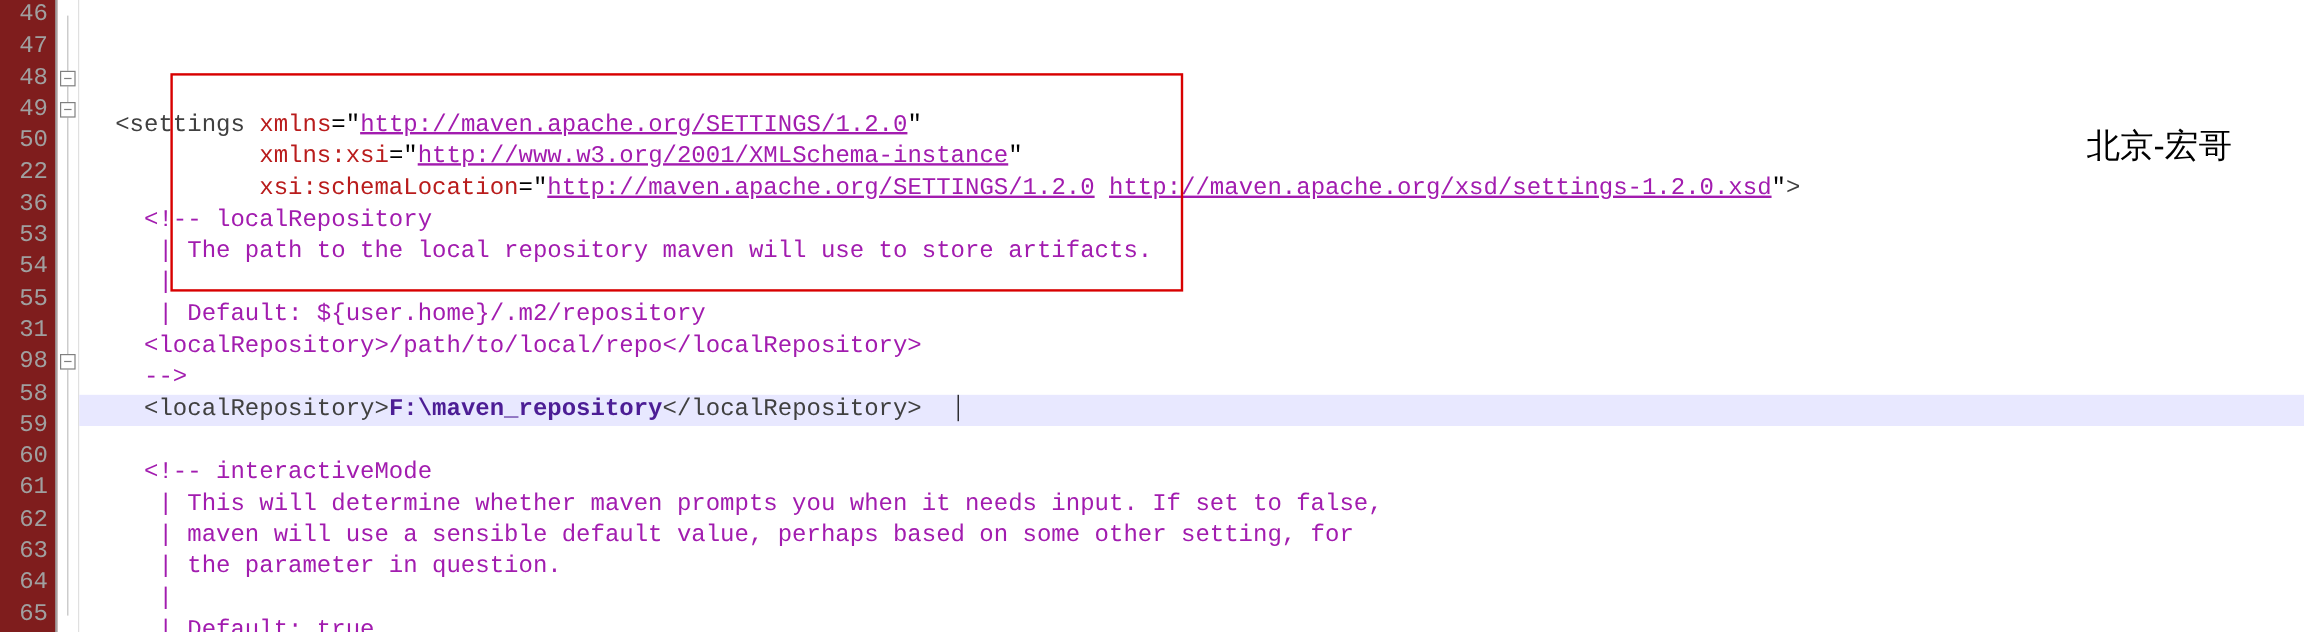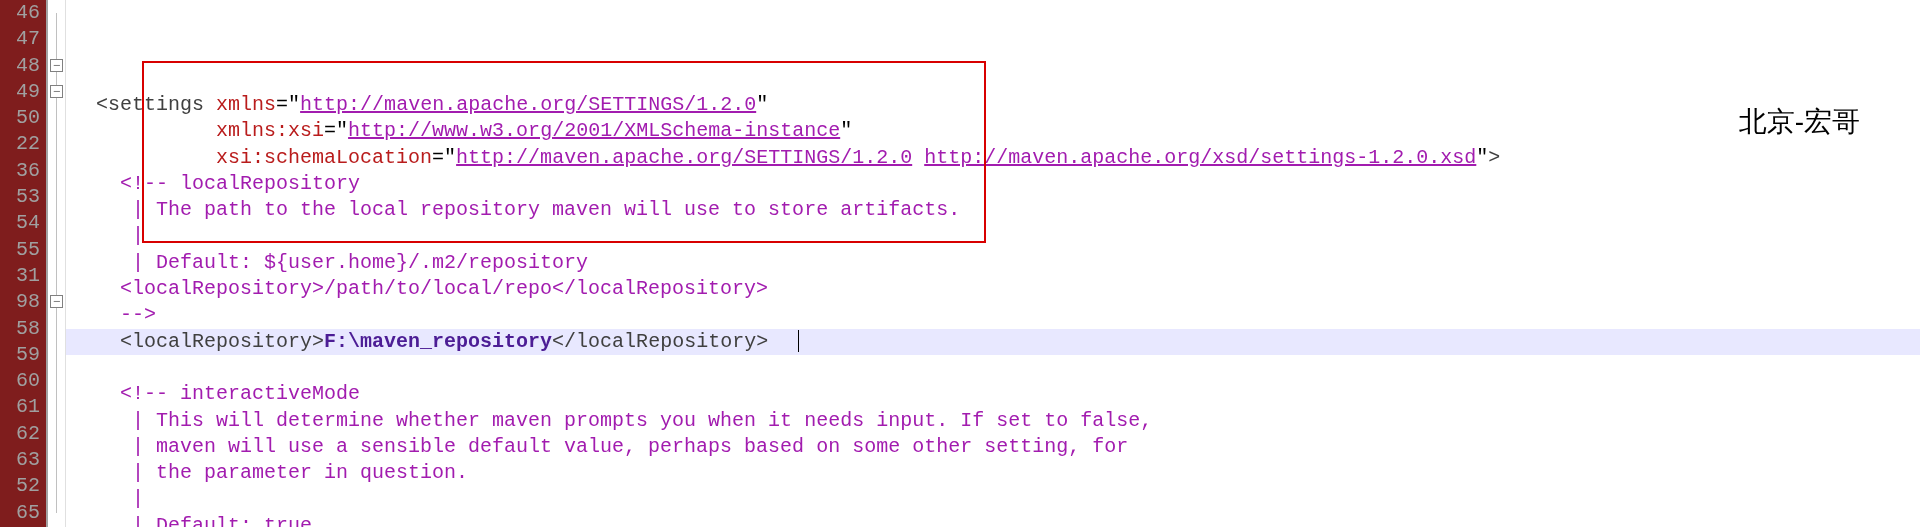--- a/index.html
+++ b/index.html
@@ -109,21 +109,21 @@
       <div class="line">54</div>
       <div class="line">55</div>
       <div class="line">31</div>
       <div class="line">98</div>
       <div class="line">58</div>
       <div class="line">59</div>
       <div class="line">60</div>
       <div class="line">61</div>
       <div class="line">62</div>
       <div class="line">63</div>
-      <div class="line">52</div>
+      <div class="line">64</div>
       <div class="line">65</div>
     </div>
   <div class="fold-col" id="foldcol">
       <div class="fold-line" style="top: 13.15px; height: 499.7px;"></div>
       <div class="fold-mark" style="top: 58.6px;">−</div>
       <div class="fold-mark" style="top: 84.9px;">−</div>
       <div class="fold-mark" style="top: 295.3px;">−</div>
     </div>
   <div class="code-col" id="codecol">
     <div class="redbox" id="redbox" style="top: 61px; left: 76px; width: 844px; height: 182px;"></div>

